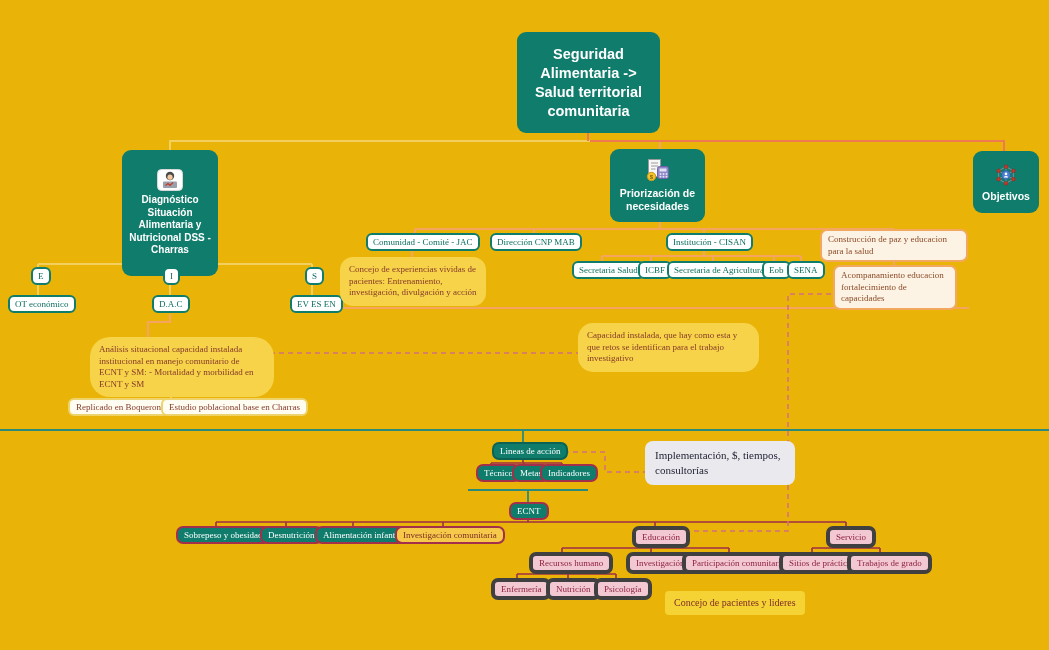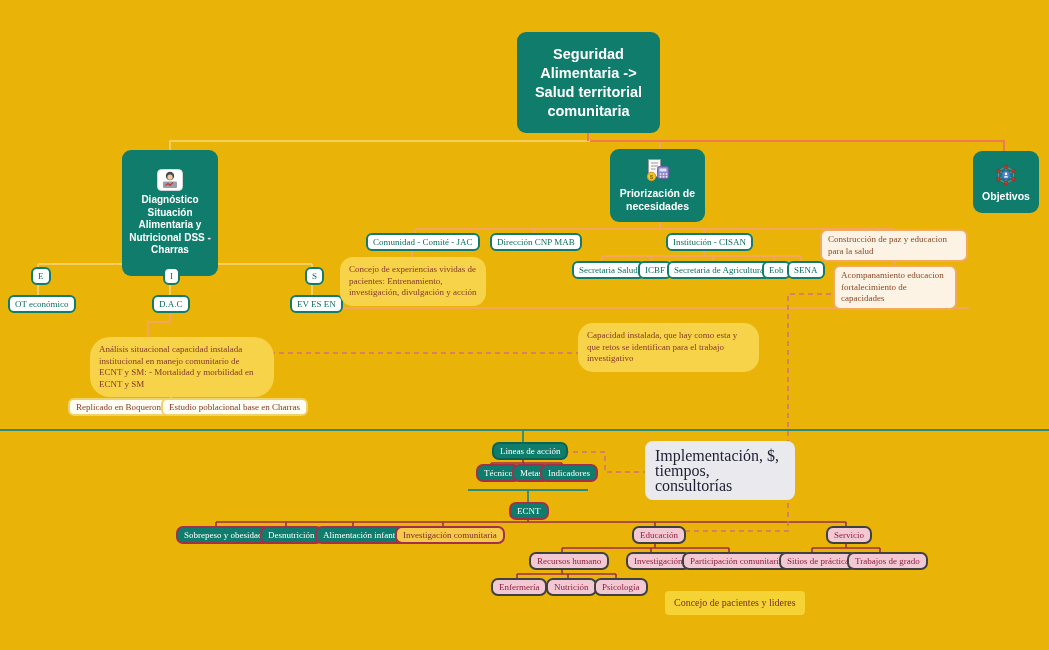--- a/index.html
+++ b/index.html
@@ -14,29 +14,29 @@
   .big .lbl{display:block;}
   .big .icon{display:block;margin-bottom:3px;line-height:0;}
   
   .pill{background:#fff;border:2px solid #0f7c6c;color:#0c6e5f;border-radius:6px;
         font-size:9px;line-height:12px;padding:1px 5px;white-space:nowrap;text-align:center;}
   .tfill{background:#0f7c6c;color:#fff;border:2px solid #0a6355;border-radius:7px;
          font-size:9px;line-height:12px;padding:1px 6px;white-space:nowrap;text-align:center;}
   .tfill.redb{border-color:#a2304a;}
   .yfill{background:#f6c94a;color:#7d2d26;border:2px solid #a2304a;border-radius:7px;
          font-size:9px;line-height:12px;padding:1px 6px;white-space:nowrap;text-align:center;}
-  .pink{background:#f2c9d2;color:#8e2040;border:2px solid #404040;border-radius:7px;
+  .pink{background:#f2c9d2;color:#8e2040;border:4px solid #404040;border-radius:7px;
         font-size:9px;line-height:12px;padding:1px 6px;white-space:nowrap;text-align:center;}
   .lty{background:#fffdf2;border:2px solid #eed26a;color:#86392b;border-radius:6px;
        font-size:9px;line-height:12px;padding:1px 6px;white-space:nowrap;text-align:center;}
   .blob{background:#f6d348;color:#86392b;border-radius:16px;font-size:9px;line-height:11.5px;
         padding:7px 9px;text-align:left;}
   .obox{background:#fdf3e4;border:2px solid #f2a95f;color:#8a4a28;border-radius:7px;
         font-size:9px;line-height:11.5px;padding:3px 6px;text-align:left;}
-  .gbox{background:#e9e9ee;border-radius:8px;color:#1f1f33;font-size:16px;line-height:15px;
+  .gbox{background:#e9e9ee;border-radius:8px;color:#1f1f33;font-size:11px;line-height:15px;
         padding:7px 10px;text-align:left;}
   .ylabel{background:#f6d334;color:#7d2d26;border-radius:4px;font-size:10px;line-height:14px;
           padding:5px 9px;white-space:nowrap;}
 </style>
 </head>
 <body>
 
 <div class="canvas">
 
   <svg class="wires" width="1049" height="650" viewBox="0 0 1049 650">

